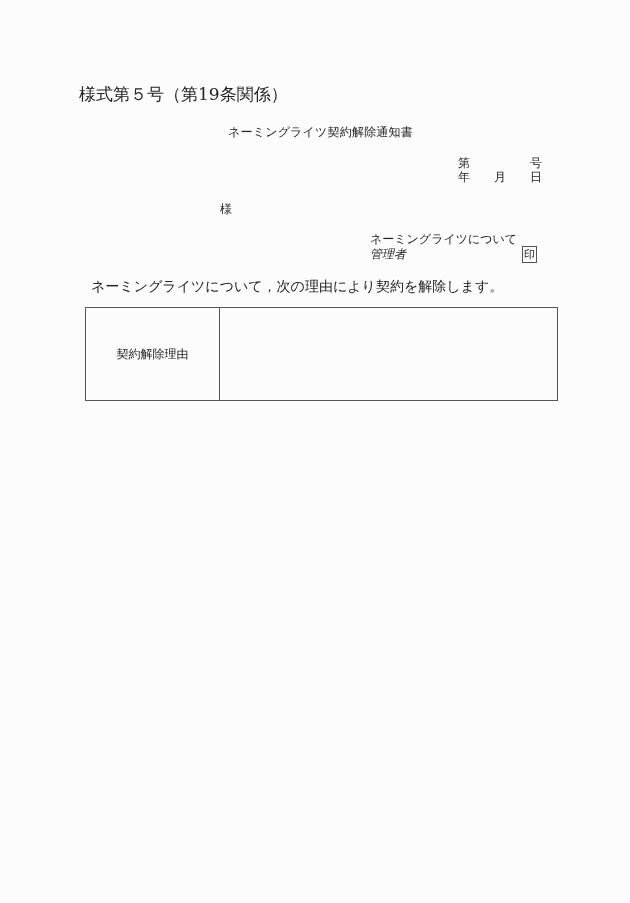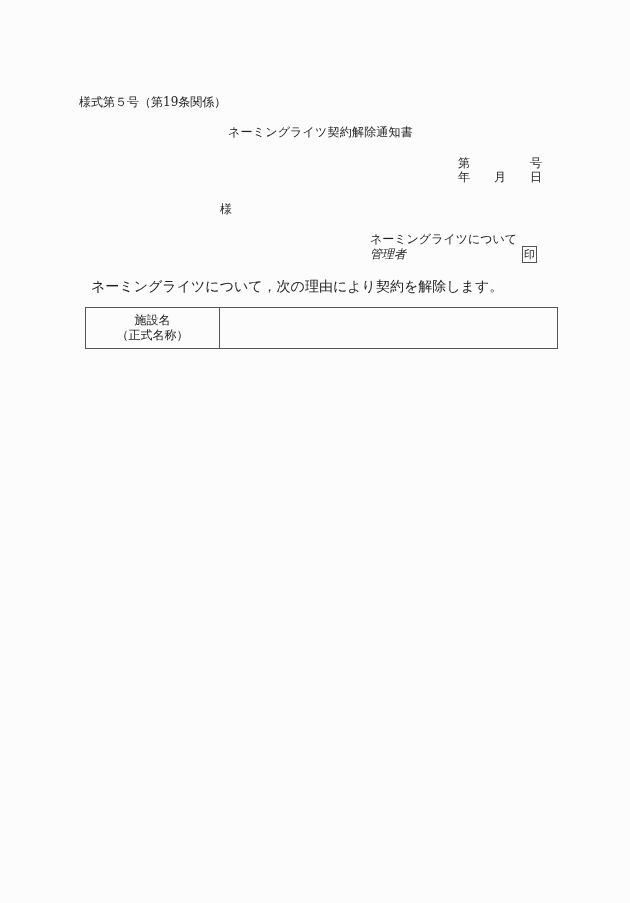--- a/index.html
+++ b/index.html
@@ -10,21 +10,21 @@
     body {
       width: 630px;
       height: 903px;
       position: relative;
       overflow: hidden;
       font-family: "DejaVu Serif", "Liberation Serif", serif;
       color: #222;
       font-size: 12px;
     }
     .abs { position: absolute; white-space: nowrap; line-height: 14px; }
-    .form-number { left: 79px; top: 95px; font-size: 12px; }
+    .form-number { left: 79px; top: 87px; font-size: 17px; }
     .doc-title { left: 228px; top: 125px; font-size: 12px; letter-spacing: 0.2px; text-align: center; }
     .no-line { left: 458px; top: 156px; width: 82px; }
     .date-line { left: 458px; top: 170px; width: 82px; }
     .no-line span, .date-line span { position: absolute; top: 0; }
     .addressee { left: 220px; top: 202px; }
     .org { left: 370px; top: 232px; }
     .manager { left: 370px; top: 247px; font-style: italic; }
     .seal {
       position: absolute;
       left: 522px; top: 246px;
@@ -73,21 +73,18 @@
 <div class="abs addressee">様</div>
 
 <div class="abs org">ネーミングライツについて</div>
 <div class="abs manager">管理者</div>
 <div class="seal">印</div>
 
 <div class="abs body-text">ネーミングライツについて，次の理由により契約を解除します。</div>
 
 <table class="form">
   <tbody>
-  <tr style="height:41px">
-    <td class="label">
-      <div>施設名</div>
-      <div>（正式名称）</div>
-    </td>
+  <tr style="height:93px">
+    <td class="label">契約解除理由</td>
     <td></td>
   </tr>
 </tbody>
   </table>
 
 </body></html>

